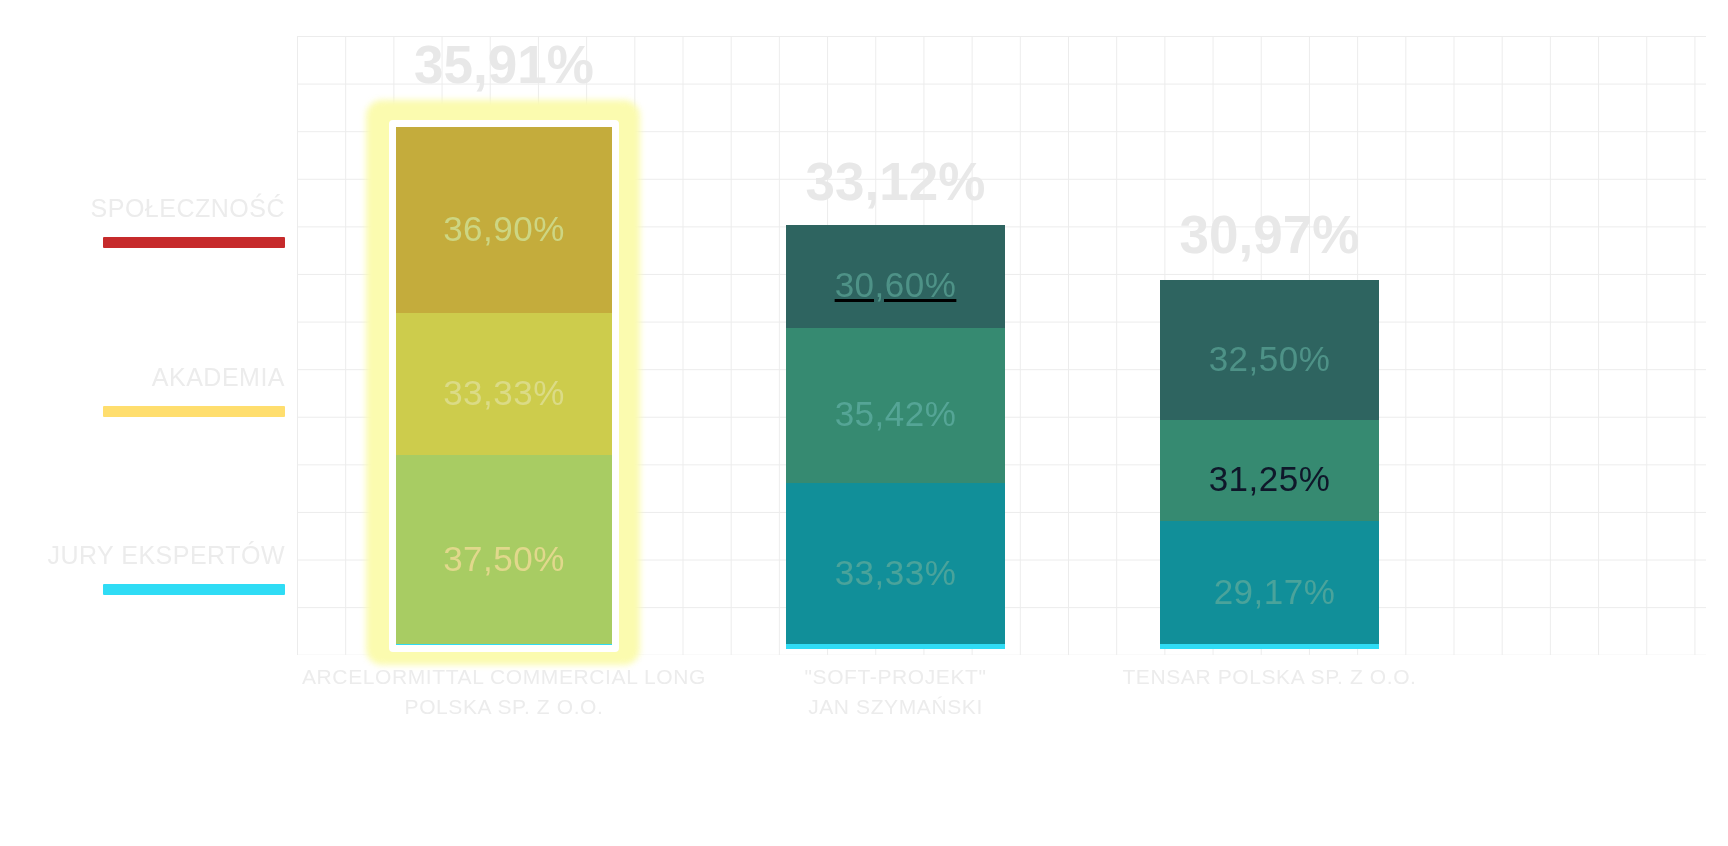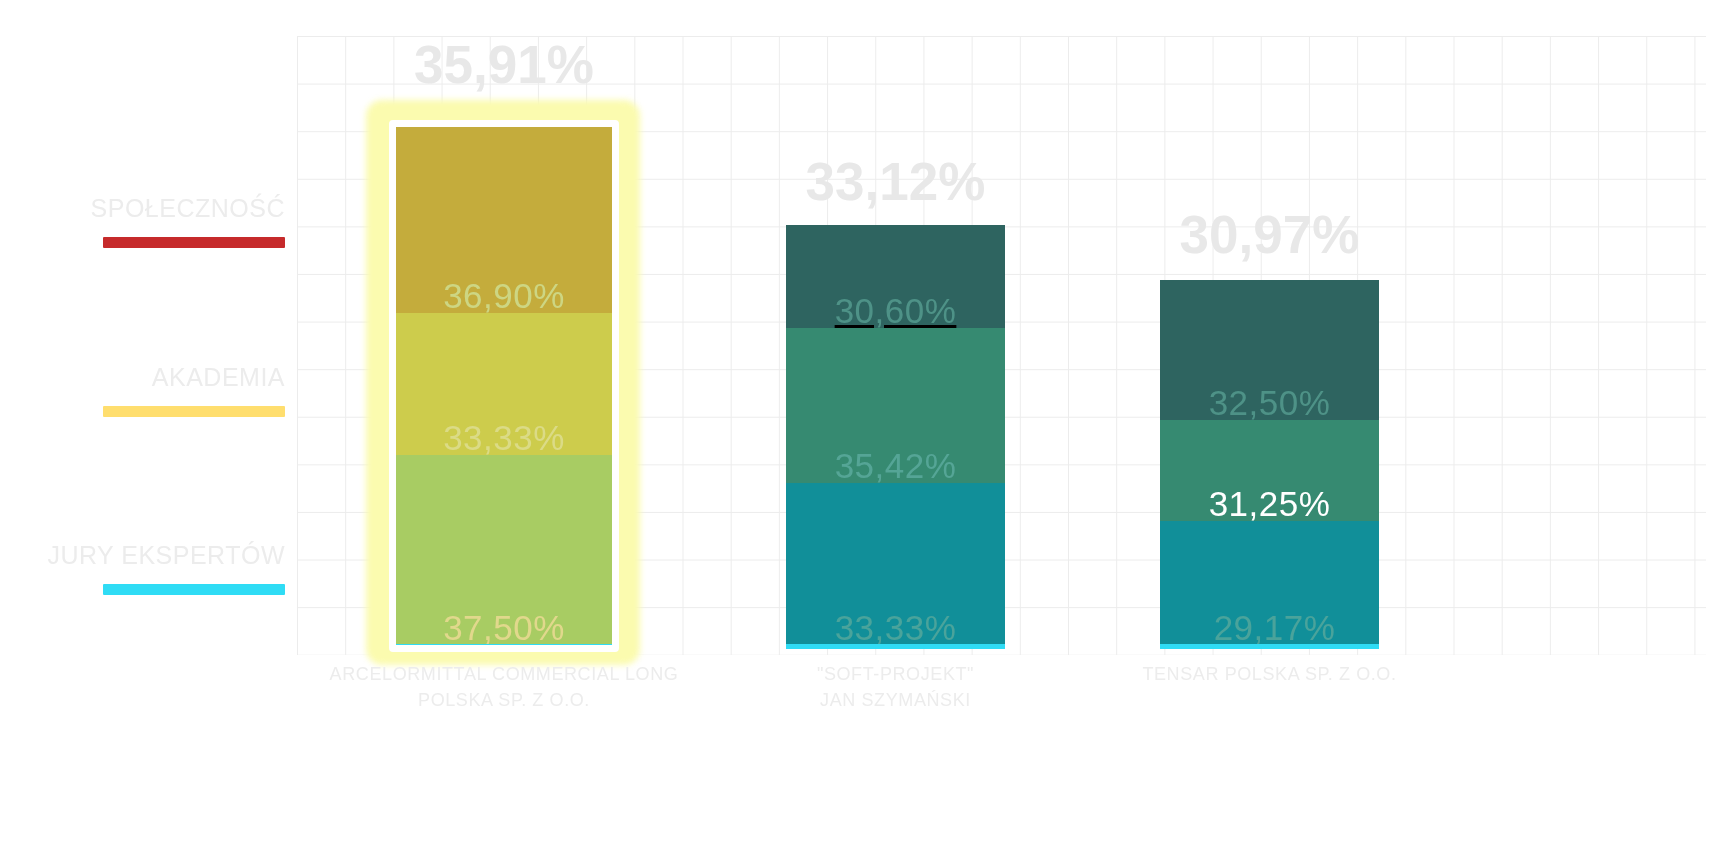--- a/index.html
+++ b/index.html
@@ -45,32 +45,32 @@
   .bar-total {
     position: absolute; left: 50%; transform: translateX(-50%);
     font-size: 53px; font-weight: 700; color: #e8e8e8;
     letter-spacing: 0px; white-space: nowrap; line-height: 1;
   }
 
   .stack { position: absolute; bottom: 0; width: 100%; }
 
   .seg {
     position: relative; width: 100%;
-    display: flex; align-items: flex-end; justify-content: center;
+    display: flex; align-items: center; justify-content: center;
   }
   .seg-label {
     font-size: 35px; line-height: 1; margin-top: 16px;
     letter-spacing: .5px; white-space: nowrap;
   }
 
   .underline { position: absolute; left: 0; width: 100%; height: 5px; }
 
   .cat-label {
     position: absolute; left: 50%; transform: translateX(-50%);
-    font-size: 18px; color: #ececec; letter-spacing: .6px;
+    font-size: 21px; color: #ececec; letter-spacing: .6px;
     text-align: center; white-space: nowrap; line-height: 1.42;
   }
 
   
   .glow {
     position: absolute;
     border-radius: 16px;
     background: #fbfbaf;
     filter: blur(3px);
   }
@@ -156,21 +156,21 @@
 
     <div class="bar-group" style="left:1160px; width:219px; height:846px;">
       <div class="bar-total" style="top:208px;">30,97%</div>
 
       <div class="stack" style="bottom:201px; height:365px;">
         <div class="redline" style="left:0; top:0; height:140px;"></div>
         <div class="seg" style="height:140px; background:#2e6460;">
           <span class="seg-label" style="color:#4e9287;">32,50%</span>
         </div>
         <div class="seg" style="height:101px; background:#368a71;">
-          <span class="seg-label" style="color:#ffffff;">31,25%</span>
+          <span class="seg-label" style="color:#0f172a;">31,25%</span>
         </div>
         <div class="seg" style="height:124px; background:#118f99;padding-left:10px;">
           <span class="seg-label" style="color:#4aa39b;">29,17%</span>
         </div>
         <div class="underline" style="bottom:-4px; background:#2fdcf5;"></div>
       </div>
 
       <div class="cat-label" style="top:662px;">
         <span>TENSAR POLSKA SP. Z O.O.</span>
       </div>

